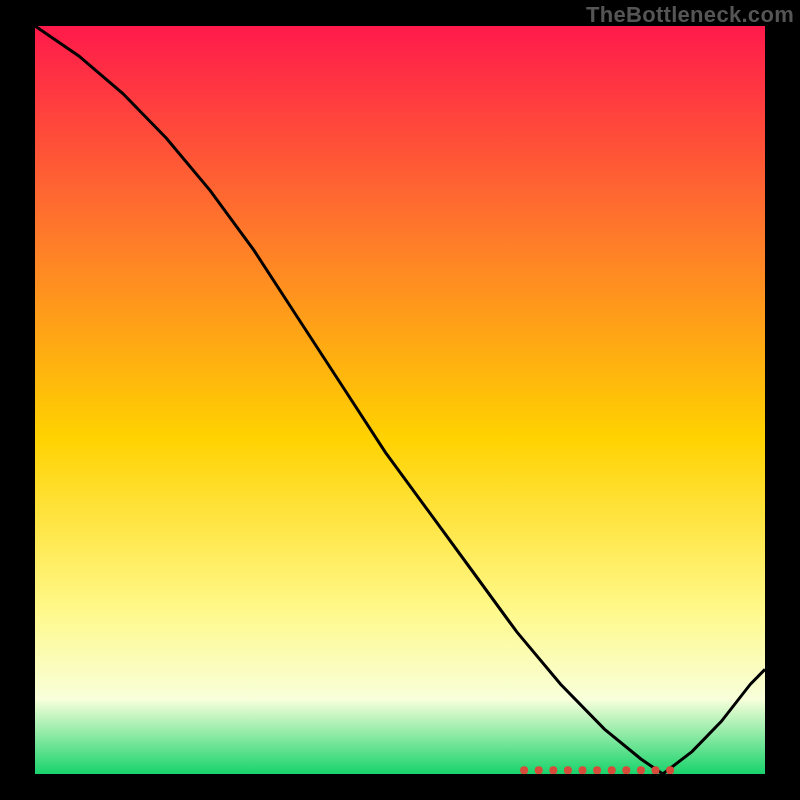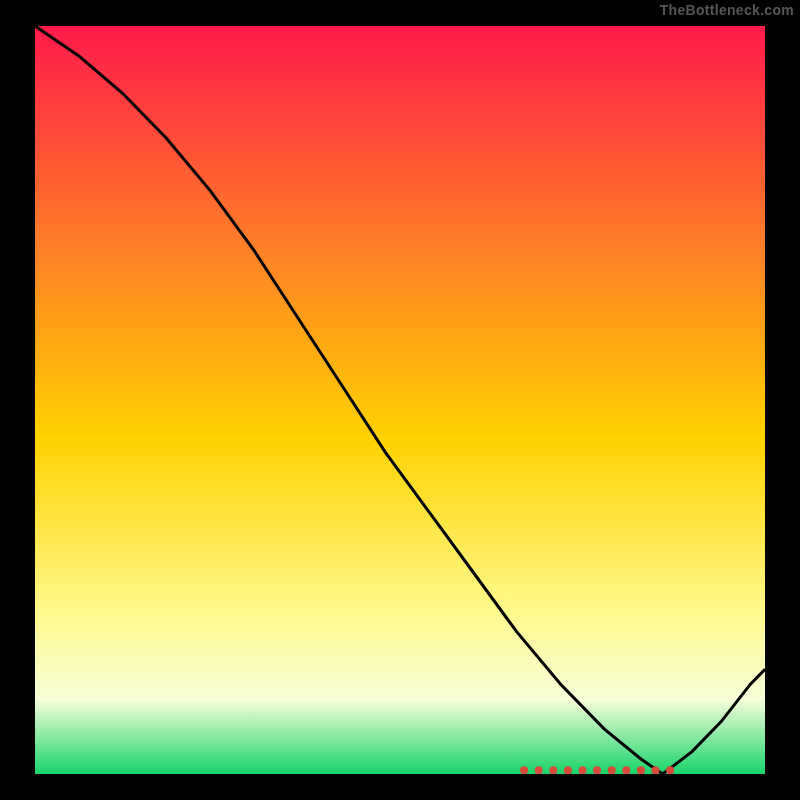--- a/index.html
+++ b/index.html
@@ -15,21 +15,21 @@
     position: relative;
     width: 800px;
     height: 800px;
     background: #000;
   }
   .watermark {
     position: absolute;
     top: 2px;
     right: 6px;
     color: #555;
-    font-size: 14px;
+    font-size: 22px;
     font-weight: bold;
     letter-spacing: 0.3px;
     z-index: 10;
   }
   .plot-frame {
     position: absolute;
     left: 35px;
     top: 26px;
     width: 730px;
     height: 748px;

